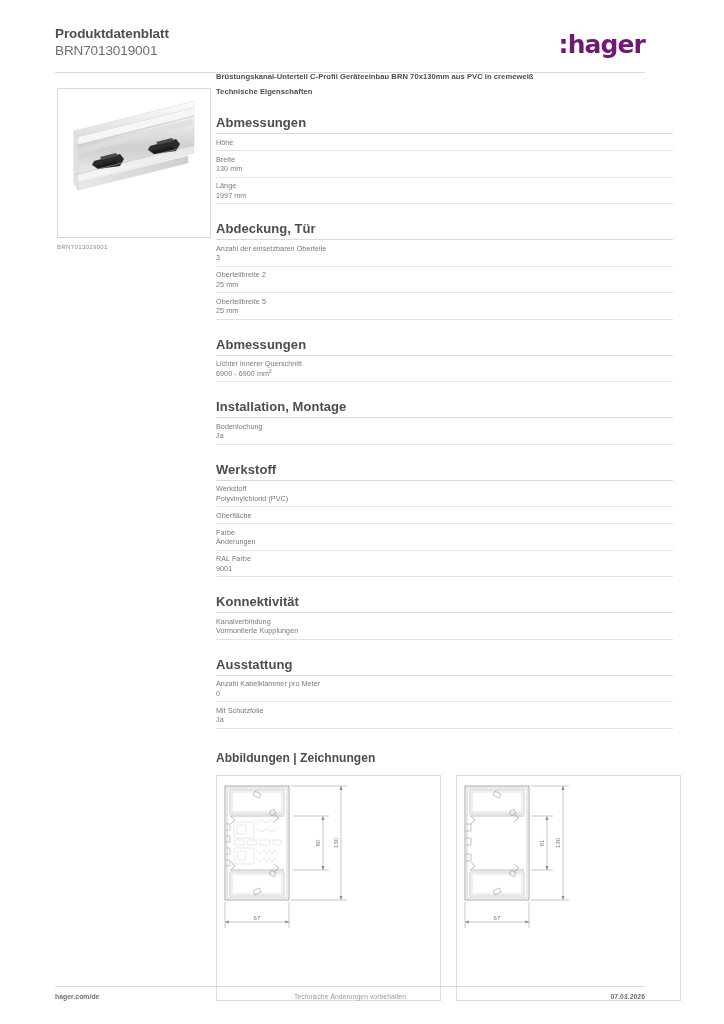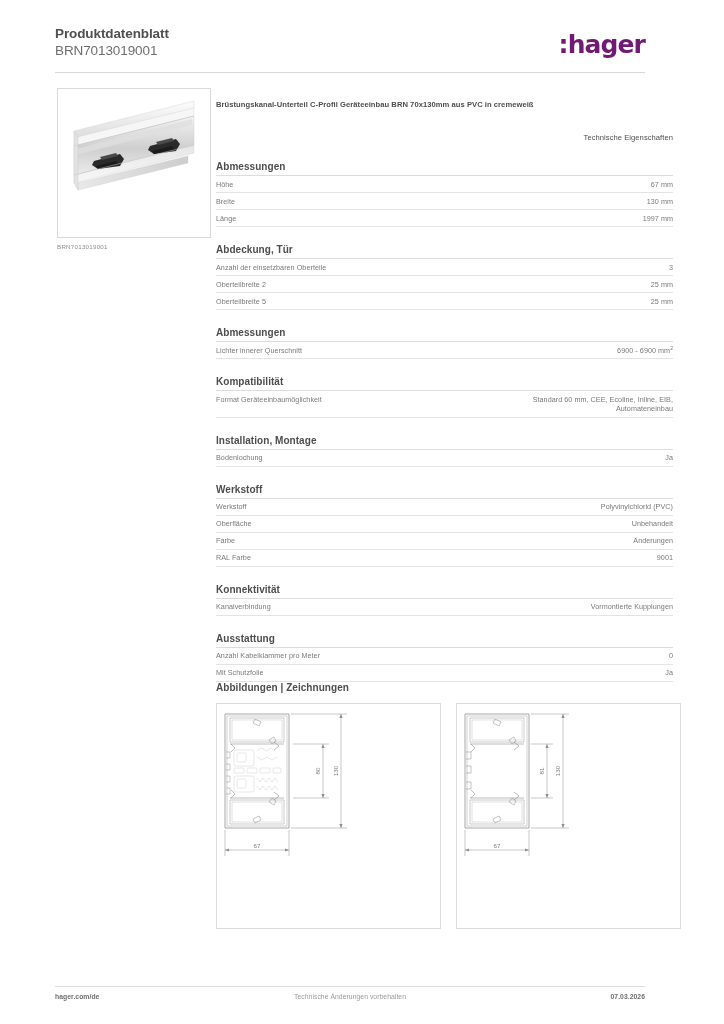--- a/index.html
+++ b/index.html
@@ -86,83 +86,84 @@
     top: 243px;
     font-size: 6.2px;
     color: #8d8d8d;
     letter-spacing: 0.25px;
   }
 
   
   .main {
     position: absolute;
     left: 216px;
-    top: 100px;
+    top: 72px;
     width: 457px;
   }
   .product-name {
     font-size: 7.6px;
     font-weight: bold;
     color: #4d4d4d;
     line-height: 10px;
     letter-spacing: 0.05px;
   }
   .section-title-top {
-    margin-top: 23px;
+    margin-top: 5px;
     font-size: 7.6px;
-    font-weight: normal;
+    font-weight: bold;
     color: #4d4d4d;
     letter-spacing: 0.05px;
-    text-align: right;
   }
 
   .spec-group {
     margin-top: 17px;
   }
   .spec-group.first { margin-top: 19px; }
 
   .group-head {
-    font-size: 10px;
+    font-size: 13px;
     font-weight: bold;
     color: #4d4d4d;
     padding-bottom: 3px;
     letter-spacing: 0.05px;
     border-bottom: 1px solid #dcdcdc;
   }
   .spec-row {
     display: flex;
     justify-content: space-between;
     align-items: flex-start;
     border-bottom: 1px solid #e3e3e3;
     padding: 3.5px 0 3px 0;
     font-size: 7.2px;
     line-height: 9.5px;
     color: #787878;
     letter-spacing: 0.05px;
+    flex-direction: column;
   }
   .spec-label {
     flex: 0 1 auto;
     padding-right: 10px;
     white-space: nowrap;
   }
   .spec-value {
     flex: 1 1 auto;
     text-align: right;
     color: #787878;
     white-space: pre-line;
   }
   .spec-value sup {
     font-size: 5px;
     vertical-align: super;
     line-height: 0;
   }
 
   
   .draw-title {
-    font-size: 10px;
+    margin-top: 22px;
+    font-size: 12px;
     font-weight: bold;
     color: #4d4d4d;
     letter-spacing: 0.05px;
   }
   .draw-row {
     margin-top: 10px;
     display: flex;
     gap: 15px;
   }
   .draw-box {
@@ -286,21 +287,20 @@
   <div class="main">
 
     <div class="product-name">Brüstungskanal-Unterteil C-Profil Geräteeinbau BRN 70x130mm aus PVC in cremeweiß</div>
     <div class="section-title-top">Technische Eigenschaften</div>
 
     <div id="groups-host">
         <div class="spec-group first">
           <div class="group-head">Abmessungen</div>
           <div class="spec-row">
             <div class="spec-label">Höhe</div>
-            <div class="spec-value">67 mm</div>
           </div>
           <div class="spec-row">
             <div class="spec-label">Breite</div>
             <div class="spec-value">130 mm</div>
           </div>
           <div class="spec-row">
             <div class="spec-label">Länge</div>
             <div class="spec-value">1997 mm</div>
           </div>
         </div>
@@ -320,43 +320,34 @@
           </div>
         </div>
         <div class="spec-group">
           <div class="group-head">Abmessungen</div>
           <div class="spec-row">
             <div class="spec-label">Lichter innerer Querschnitt</div>
             <div class="spec-value">6900 - 6900 mm<sup>2</sup></div>
           </div>
         </div>
         <div class="spec-group">
-          <div class="group-head">Kompatibilität</div>
-          <div class="spec-row">
-            <div class="spec-label">Format Geräteeinbaumöglichkeit</div>
-            <div class="spec-value">Standard 60 mm, CEE, Ecoline, Inline, EIB,
-Automateneinbau</div>
-          </div>
-        </div>
-        <div class="spec-group">
           <div class="group-head">Installation, Montage</div>
           <div class="spec-row">
             <div class="spec-label">Bodenlochung</div>
             <div class="spec-value">Ja</div>
           </div>
         </div>
         <div class="spec-group">
           <div class="group-head">Werkstoff</div>
           <div class="spec-row">
             <div class="spec-label">Werkstoff</div>
             <div class="spec-value">Polyvinylchlorid (PVC)</div>
           </div>
           <div class="spec-row">
             <div class="spec-label">Oberfläche</div>
-            <div class="spec-value">Unbehandelt</div>
           </div>
           <div class="spec-row">
             <div class="spec-label">Farbe</div>
             <div class="spec-value">Änderungen</div>
           </div>
           <div class="spec-row">
             <div class="spec-label">RAL Farbe</div>
             <div class="spec-value">9001</div>
           </div>
         </div>

